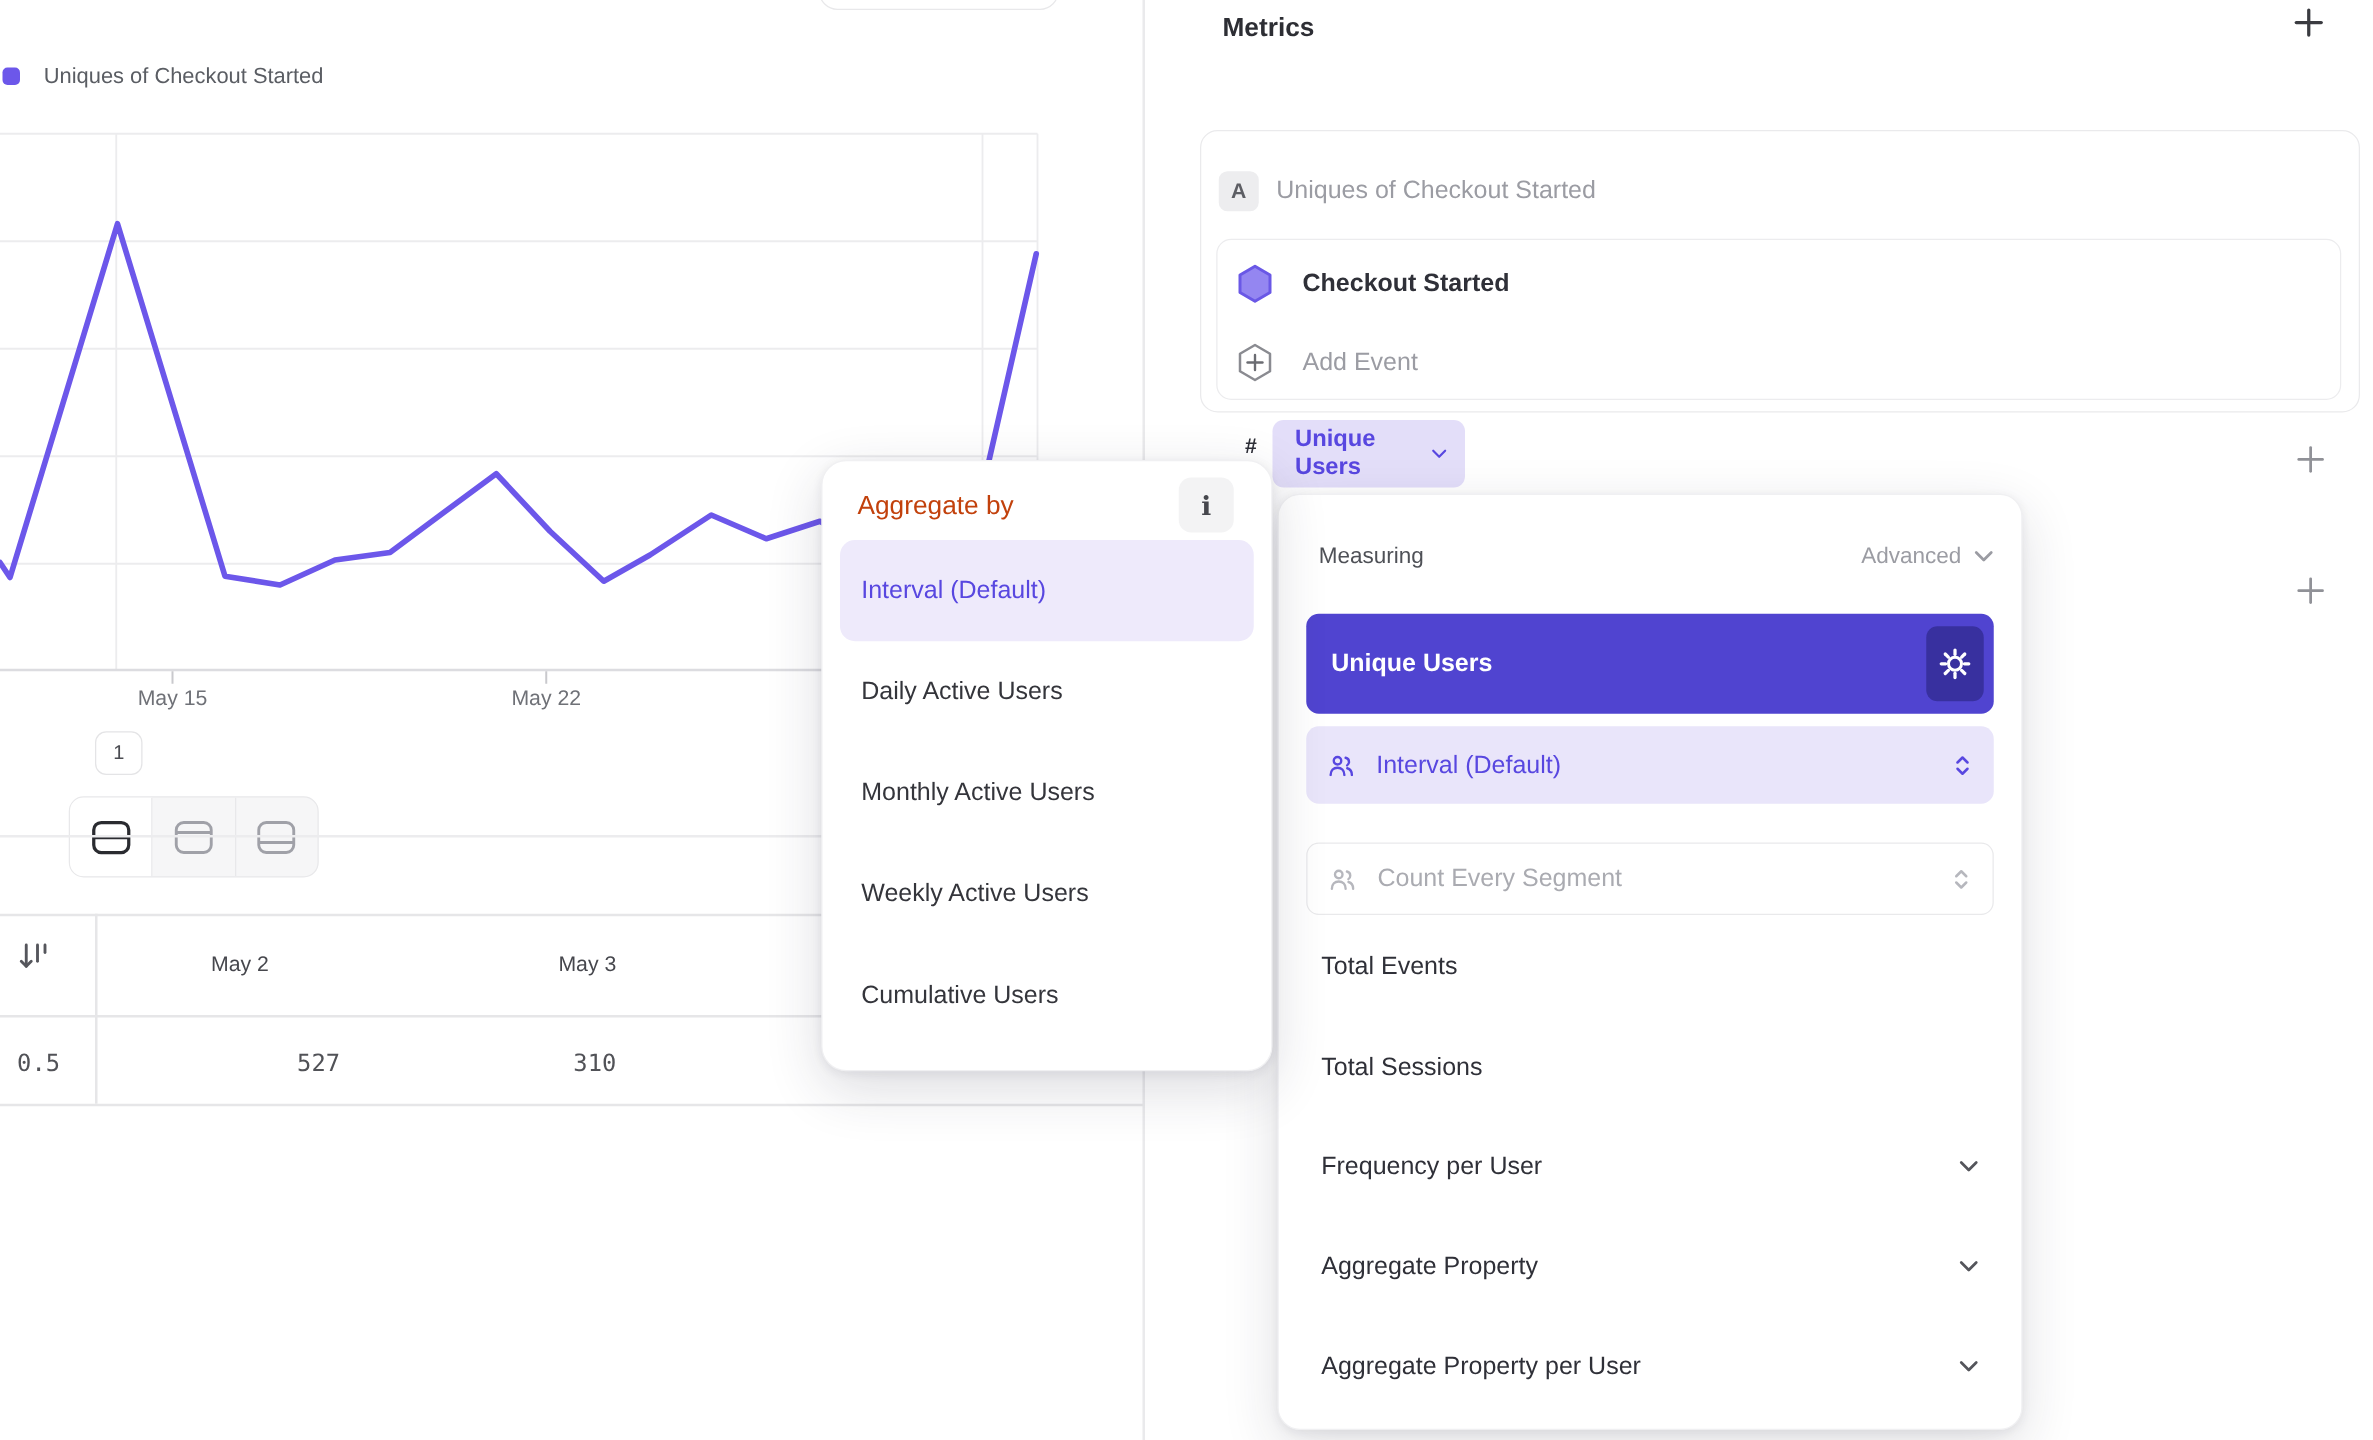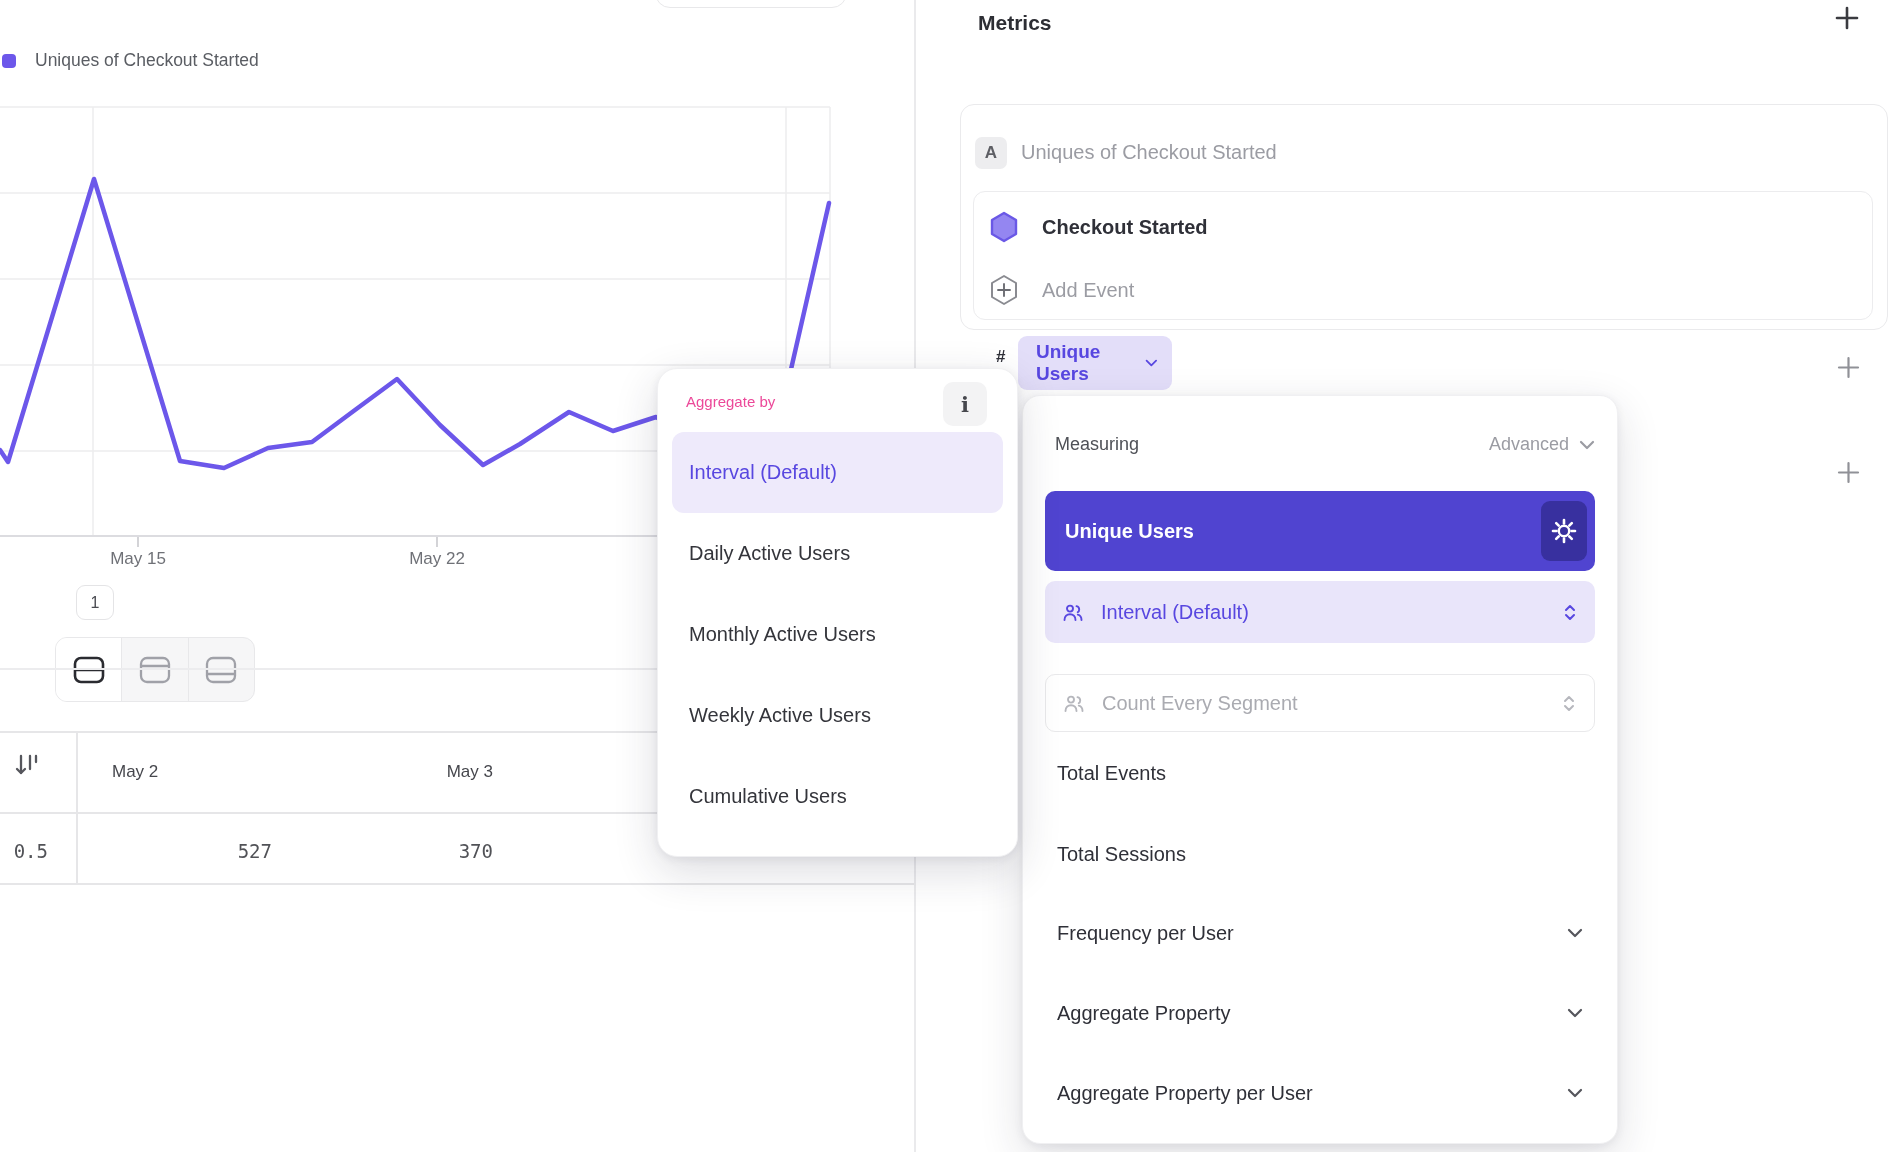--- a/index.html
+++ b/index.html
@@ -29,21 +29,21 @@
   
   .t-line{background:#e6e6e8;}
   .t-cell{font-size:17px;color:#46474d;font-weight:500;}
   .t-val{font-family:"DejaVu Sans Mono",monospace;font-size:19px;color:#515257;}
 
   .pane-divider{left:914px;top:0;width:1.5px;height:1152px;background:#eaeaec;}
 
   
   .agg-panel{left:657px;top:368px;width:359px;height:487px;background:#fff;border-radius:20px;
     border:1px solid #f0f0f2;box-shadow:0 14px 44px rgba(35,35,60,.16),0 2px 8px rgba(35,35,60,.08);z-index:30;}
-  .agg-title{position:absolute;left:28px;top:24px;font-size:15px;color:#ec4899;font-weight:500;}
+  .agg-title{position:absolute;left:28px;top:24px;font-size:21px;color:#c2410c;font-weight:500;}
   .info-btn{position:absolute;right:30px;top:13px;width:44px;height:44px;background:#f3f3f4;
     border-radius:10px;display:flex;align-items:center;justify-content:center;
     font-family:"DejaVu Serif",serif;font-size:21px;font-weight:600;color:#46474d;}
   .agg-list{position:absolute;left:14px;right:14px;top:63px;}
   .agg-item{height:81px;display:flex;align-items:center;padding:0 17px;border-radius:12px;
     font-size:20px;color:#34353b;font-weight:500;}
   .agg-item.sel{background:#eeeafb;color:#5847e0;}
 
   
   .metrics-title{left:962px;top:11px;font-size:21px;font-weight:700;color:#2d2e34;margin-left:16px;}
@@ -149,28 +149,28 @@
     <svg width="28" height="28" viewBox="0 0 28 28">
       <g stroke="#55565c" stroke-width="2.3" stroke-linecap="round" stroke-linejoin="round" fill="none">
         <line x1="7" y1="4" x2="7" y2="21"></line>
         <path d="M3 17l4 4 4-4"></path>
         <line x1="16" y1="4" x2="16" y2="17"></line>
         <line x1="22" y1="4" x2="22" y2="10"></line>
       </g>
     </svg>
   </div>
   <div id="table-headers">
-      <div class="abs t-cell" style="left: 112px; top: 762px; width: 160px; text-align: left;">May 2</div>
+      <div class="abs t-cell" style="left: 112px; top: 762px; width: 160px; text-align: center;">May 2</div>
       <div class="abs t-cell" style="left: 333px; top: 762px; width: 160px; text-align: right;">May 3</div>
       <div class="abs t-cell" style="left: 554px; top: 762px; width: 160px; text-align: right;">May 4</div>
     </div>
   <div class="abs t-val" style="left:-14px;top:840px;width:62px;text-align:right;">0.5</div>
   <div id="table-values">
       <div class="abs t-val" style="left: 112px; top: 840px; width: 160px; text-align: right;">527</div>
-      <div class="abs t-val" style="left: 333px; top: 840px; width: 160px; text-align: right;">370</div>
+      <div class="abs t-val" style="left: 333px; top: 840px; width: 160px; text-align: right;">310</div>
       <div class="abs t-val" style="left: 554px; top: 840px; width: 160px; text-align: right;"></div>
     </div>
 
   <div class="abs pane-divider"></div>
 
   <div class="abs metrics-title">Metrics</div>
   <div class="abs plus" style="left:1833px;top:4px;width:28px;height:28px;">
     <svg width="26" height="26" viewBox="0 0 26 26">
       <g stroke="#3a3b40" stroke-width="2.6" stroke-linecap="round">
           <line x1="13" y1="3" x2="13" y2="23"></line>

